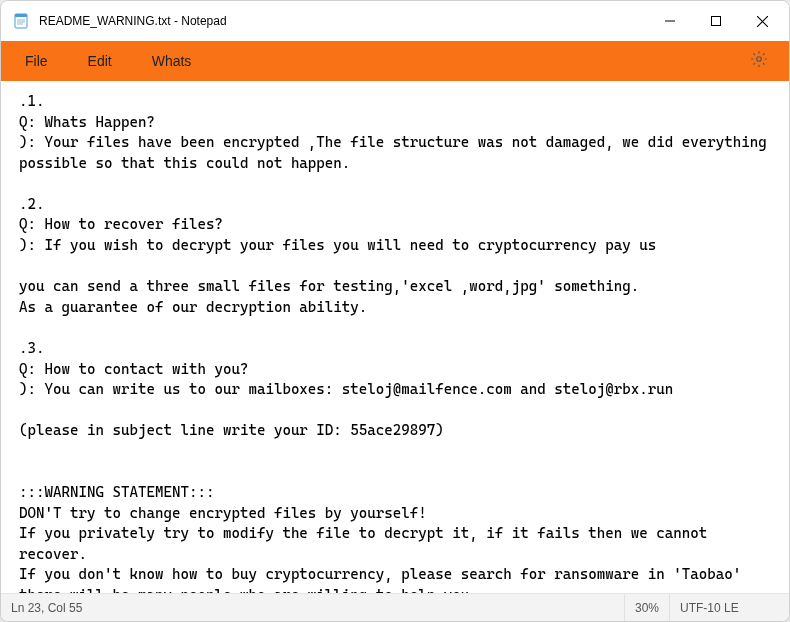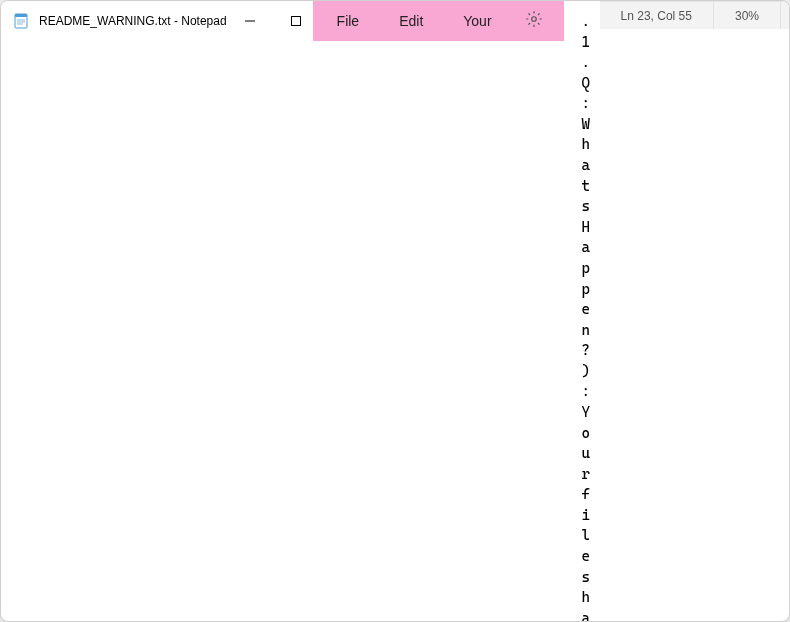--- a/index.html
+++ b/index.html
@@ -12,21 +12,21 @@
       padding: 0;
     }
     .window {
       width: 790px;
       height: 622px;
       background: #fff;
       border: 1px solid #cfcfcf;
       border-radius: 8px;
       box-shadow: 0 4px 16px rgba(0,0,0,0.12);
       display: flex;
-      flex-direction: row;
+      flex-direction: column;
       overflow: hidden;
     }
     .titlebar {
       height: 40px;
       display: flex;
       align-items: center;
       padding: 0 4px 0 12px;
       background: #fff;
     }
     .titlebar-icon {
@@ -53,21 +53,21 @@
       color: #000;
       cursor: default;
     }
     .win-ctrl svg { width: 10px; height: 10px; }
     .win-ctrl.close svg { width: 11px; height: 11px; }
     .menubar {
       height: 40px;
       display: flex;
       align-items: center;
       padding: 0 8px;
-      background: #f9a8d4;
+      background: #f97316;
     }
     .menu-item {
       padding: 6px 16px;
       font-size: 14px;
       color: #222;
       border-radius: 4px;
       margin-right: 8px;
     }
     .menubar-spacer { flex: 1; }
     .settings-btn {
@@ -97,21 +97,21 @@
     .statusbar {
       height: 28px;
       background: #f3f3f3;
       border-top: 1px solid #e5e5e5;
       display: flex;
       align-items: center;
       font-size: 12px;
       color: #555;
     }
     .status-cell {
-      padding: 0 21px;
+      padding: 0 10px;
       height: 100%;
       display: flex;
       align-items: center;
       border-left: 1px solid #e1e1e1;
     }
     .status-cell:first-child {
       border-left: none;
       flex: 0 0 auto;
     }
     .status-spacer { flex: 1; }
@@ -148,21 +148,21 @@
             <line x1="0" y1="0" x2="10" y2="10" stroke="#000" stroke-width="1"></line>
             <line x1="10" y1="0" x2="0" y2="10" stroke="#000" stroke-width="1"></line>
           </svg>
       </div>
     </div>
   </div>
 
   <div class="menubar">
     <div class="menu-item">File</div>
     <div class="menu-item">Edit</div>
-    <div class="menu-item">Your</div>
+    <div class="menu-item">Whats</div>
     <span class="menubar-spacer"></span>
     <div class="settings-btn">
       <span>
         <svg viewBox="0 0 24 24" fill="none" stroke="#555" stroke-width="1.6">
           <circle cx="12" cy="12" r="3"></circle>
           <path d="M12 1.5v3M12 19.5v3M4.6 4.6l2.1 2.1M17.3 17.3l2.1 2.1M1.5 12h3M19.5 12h3M4.6 19.4l2.1-2.1M17.3 6.7l2.1-2.1"></path>
         </svg>
       </span>
     </div>
   </div>

